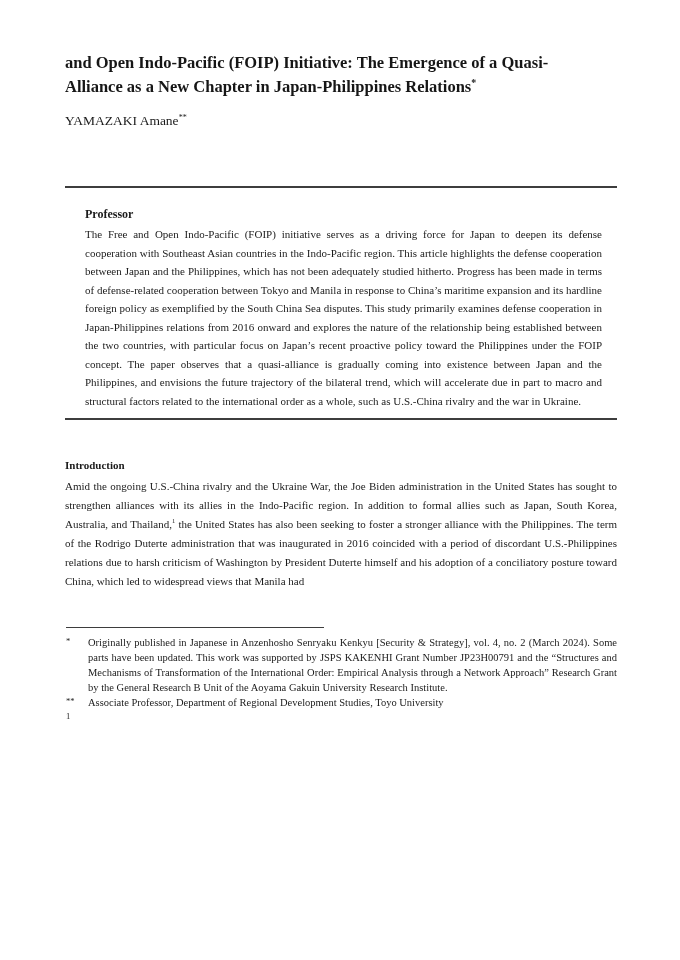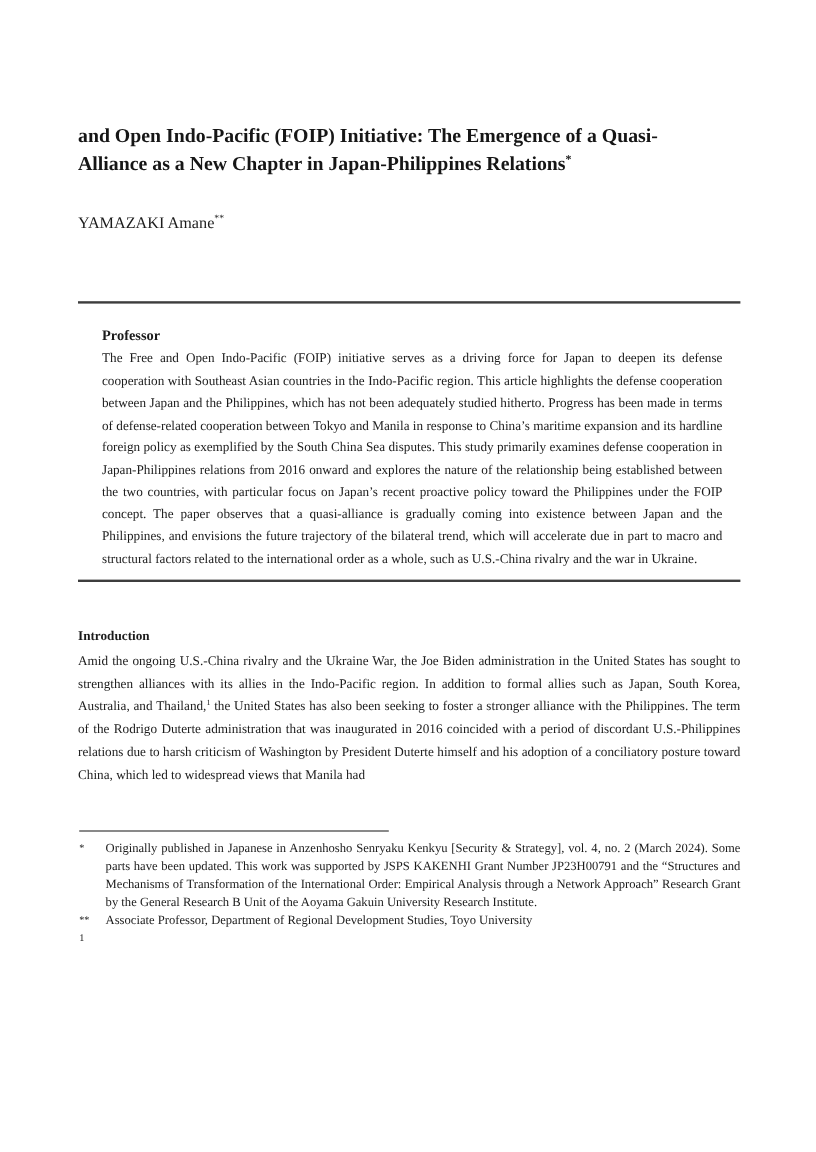--- a/index.html
+++ b/index.html
@@ -11,33 +11,33 @@
     -webkit-font-smoothing: antialiased;
   }
   .page {
     position: relative;
     width: 680px; height: 960px;
     background: #ffffff;
     overflow: hidden;
     padding: 0 63px 0 65px;
   }
   .title {
-    padding-top: 101px;
+    padding-top: 51px;
     font-size: 16.5px;
     line-height: 24px;
     font-weight: bold;
     color: #161616;
   }
   sup.marker {
     vertical-align: super;
     font-size: 60%;
     line-height: 0;
   }
   .author {
-    margin-top: 28px;
+    margin-top: 13px;
     font-size: 13.5px;
     line-height: 18px;
   }
   hr.rule {
     border: none;
     border-top: 2px solid #3d3d3d;
     height: 0;
   }
   .rule-top { margin-top: 56px; }
   .abstract { margin: 0 15px 0 20px; }

